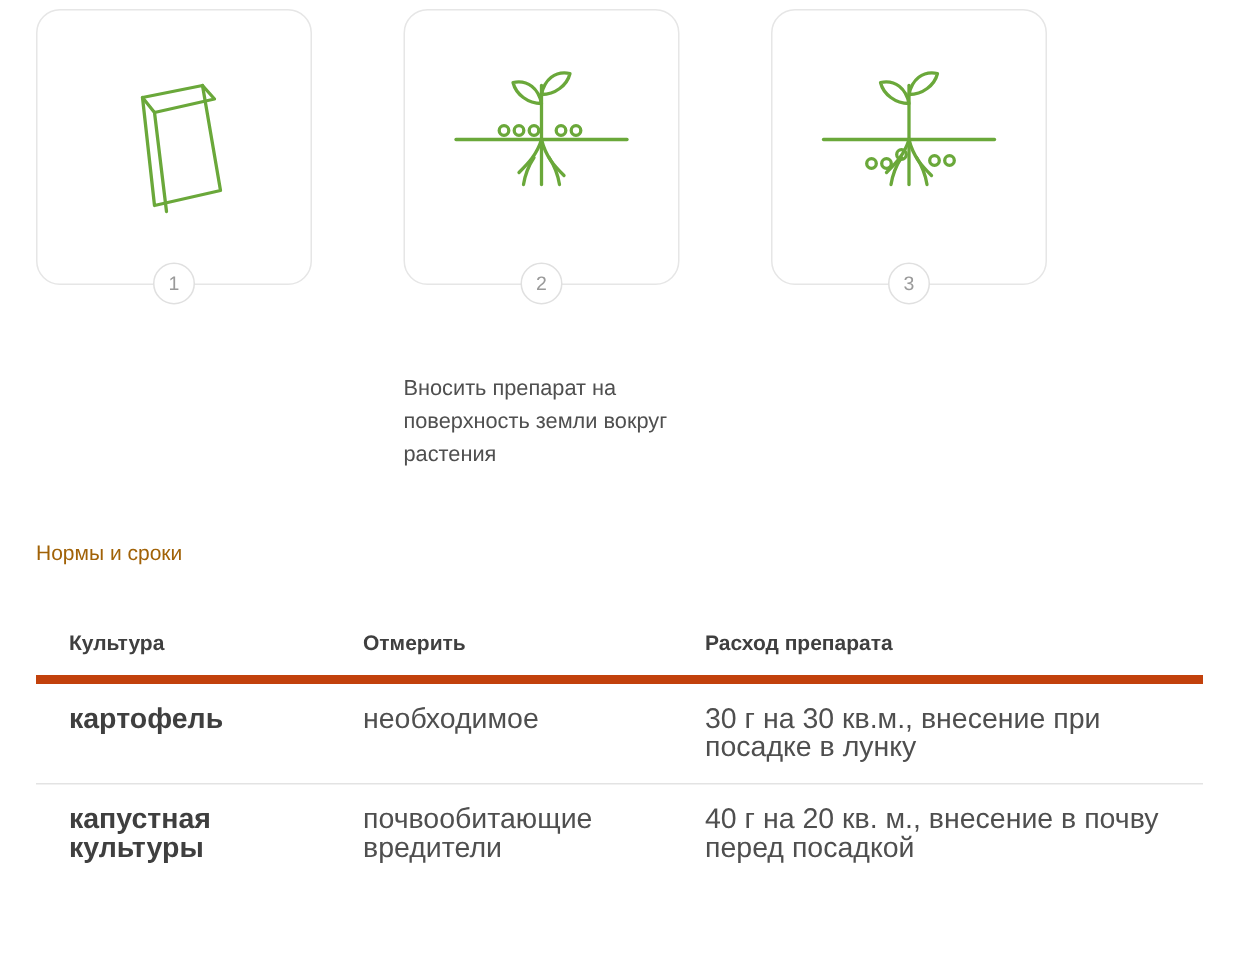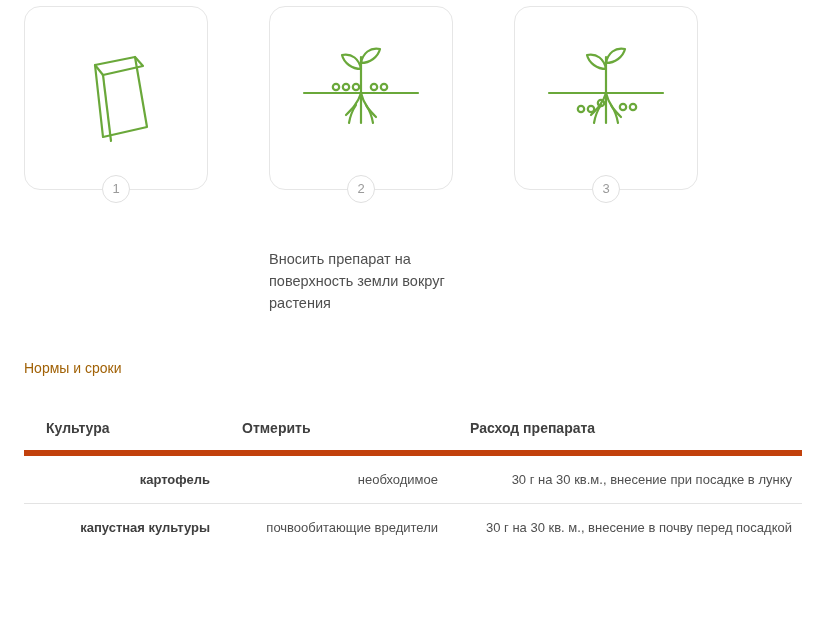--- a/index.html
+++ b/index.html
@@ -91,27 +91,26 @@
   }
   table.norms th {
     text-align: left;
     font-size: 14px;
     font-weight: bold;
     color: #3f3f3f;
     padding: 0 0 14px 22px;
     border-bottom: 6px solid #c2410c;
   }
   table.norms td {
-    font-size: 13px;
+    font-size: 19px;
     line-height: 19px;
     color: #4f4f4f;
     padding: 14px 10px 14px 22px;
     border-bottom: 1px solid #e3e3e3;
     vertical-align: top;
-    text-align: right;
   }
   table.norms td.culture {
     font-weight: bold;
     color: #3f3f3f;
   }
   table.norms tr:last-child td {
     border-bottom: none;
   }
   col.c1 { width: 196px; }
   col.c2 { width: 228px; }
@@ -206,19 +205,19 @@
       </thead>
       <tbody>
         <tr>
           <td class="culture">картофель</td>
           <td>необходимое</td>
           <td>30 г на 30 кв.м., внесение при посадке в лунку</td>
         </tr>
         <tr>
           <td class="culture">капустная культуры</td>
           <td>почвообитающие вредители</td>
-          <td>30 г на 30 кв. м., внесение в почву перед посадкой</td>
+          <td>40 г на 20 кв. м., внесение в почву перед посадкой</td>
         </tr>
       </tbody>
     </table>
   </div>
 
 </div>
 
 </body></html>

